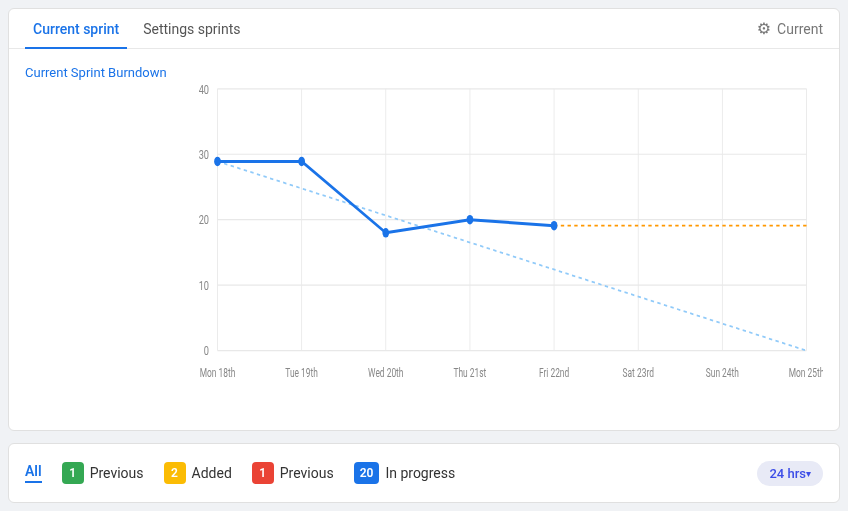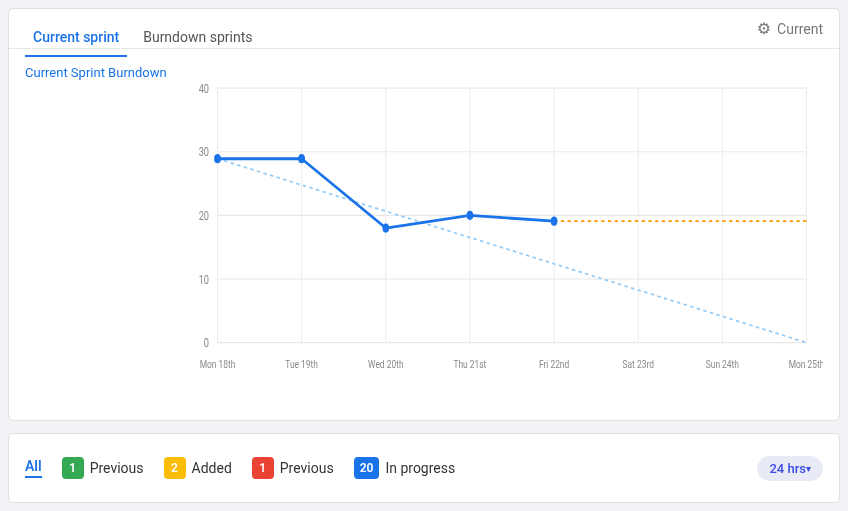--- a/index.html
+++ b/index.html
@@ -41,21 +41,21 @@
     }
 
     .tab {
       font-size: 14px;
       padding: 10px 8px;
       cursor: pointer;
       color: #555;
       margin-right: 8px;
       border-bottom: 2px solid transparent;
       position: relative;
-      top: 9px;
+      top: 1px;
     }
 
     .tab.active {
       color: #1a73e8;
       border-bottom: 2px solid #1a73e8;
       font-weight: 500;
     }
 
     .settings-btn {
       margin-left: auto;
@@ -97,21 +97,21 @@
     
     .filter-card {
       background: #fff;
       border: 1px solid #e0e0e0;
       border-radius: 6px;
       margin: 0 8px 8px 8px;
       padding: 24px 16px;
       display: flex;
       align-items: center;
       gap: 20px;
-      height: 70px;
+      height: 60px;
     }
 
     .filter-all {
       color: #1a73e8;
       font-size: 14px;
       font-weight: 600;
       border-bottom: 2px solid #1a73e8;
       padding-bottom: 2px;
       cursor: pointer;
     }
@@ -162,21 +162,21 @@
     }
   </style>
 </head>
 <body>
 
 <div class="main-container">
 
   <div class="chart-card">
     <div class="tab-bar">
       <div class="tab active">Current sprint</div>
-      <div class="tab">Burndown sprints</div>
+      <div class="tab">Settings sprints</div>
       <div class="settings-btn">
         <span class="settings-icon">⚙</span>
         <span>Current</span>
       </div>
     </div>
 
     <div class="chart-area">
       <div class="chart-title">Current Sprint Burndown</div>
       <div class="chart-wrapper">
         <svg class="burndown-chart" viewBox="0 0 780 300" preserveAspectRatio="none">

